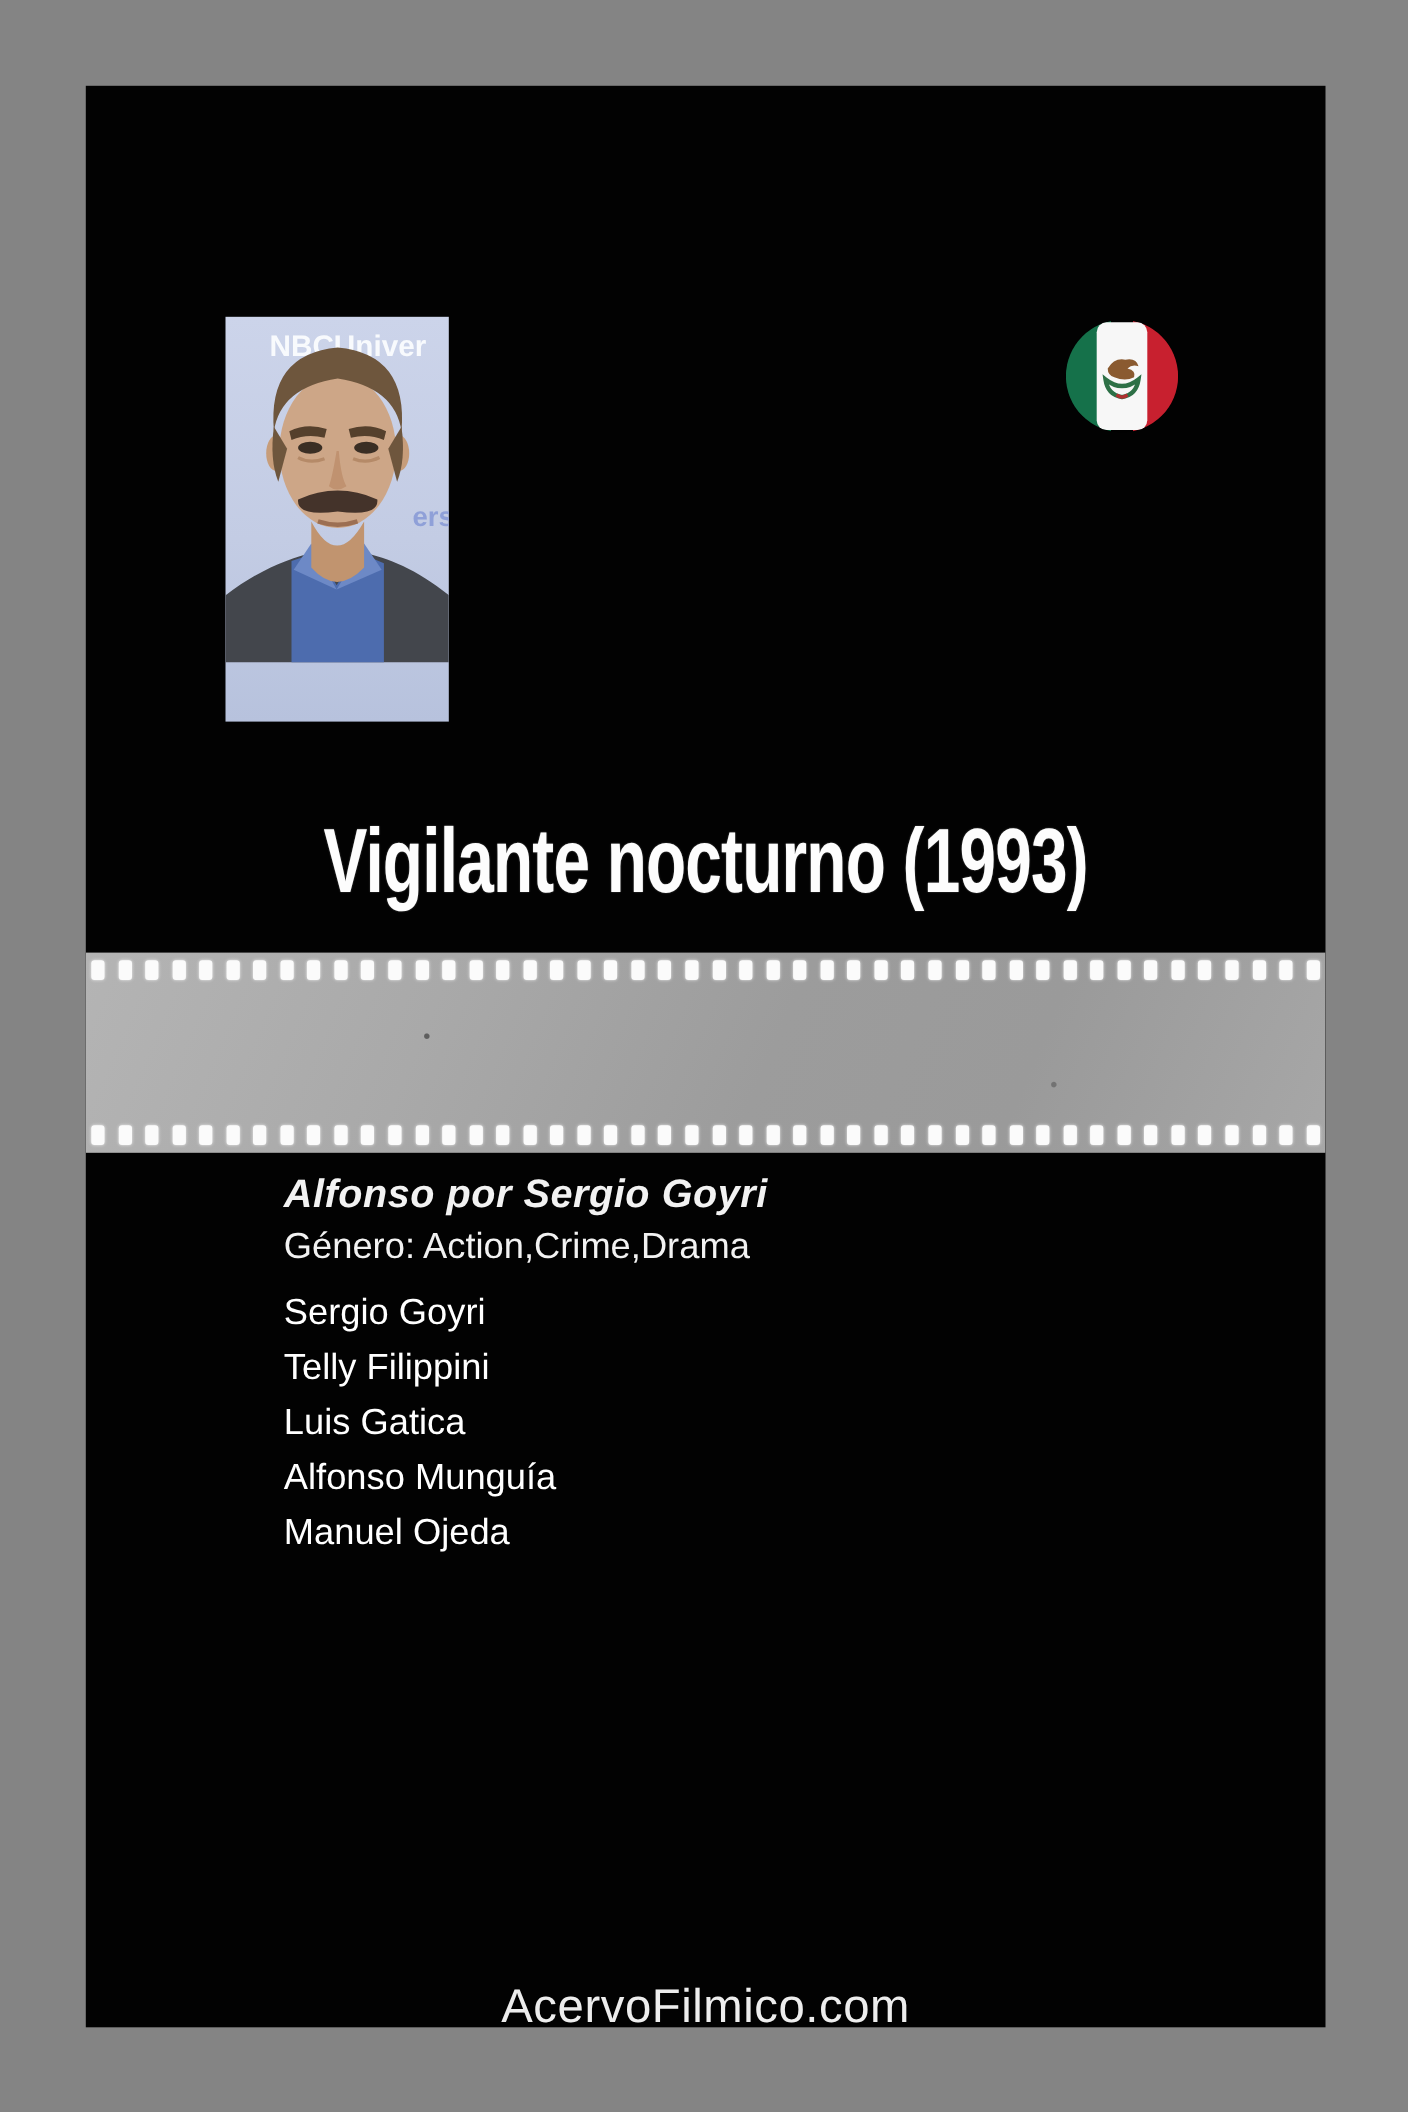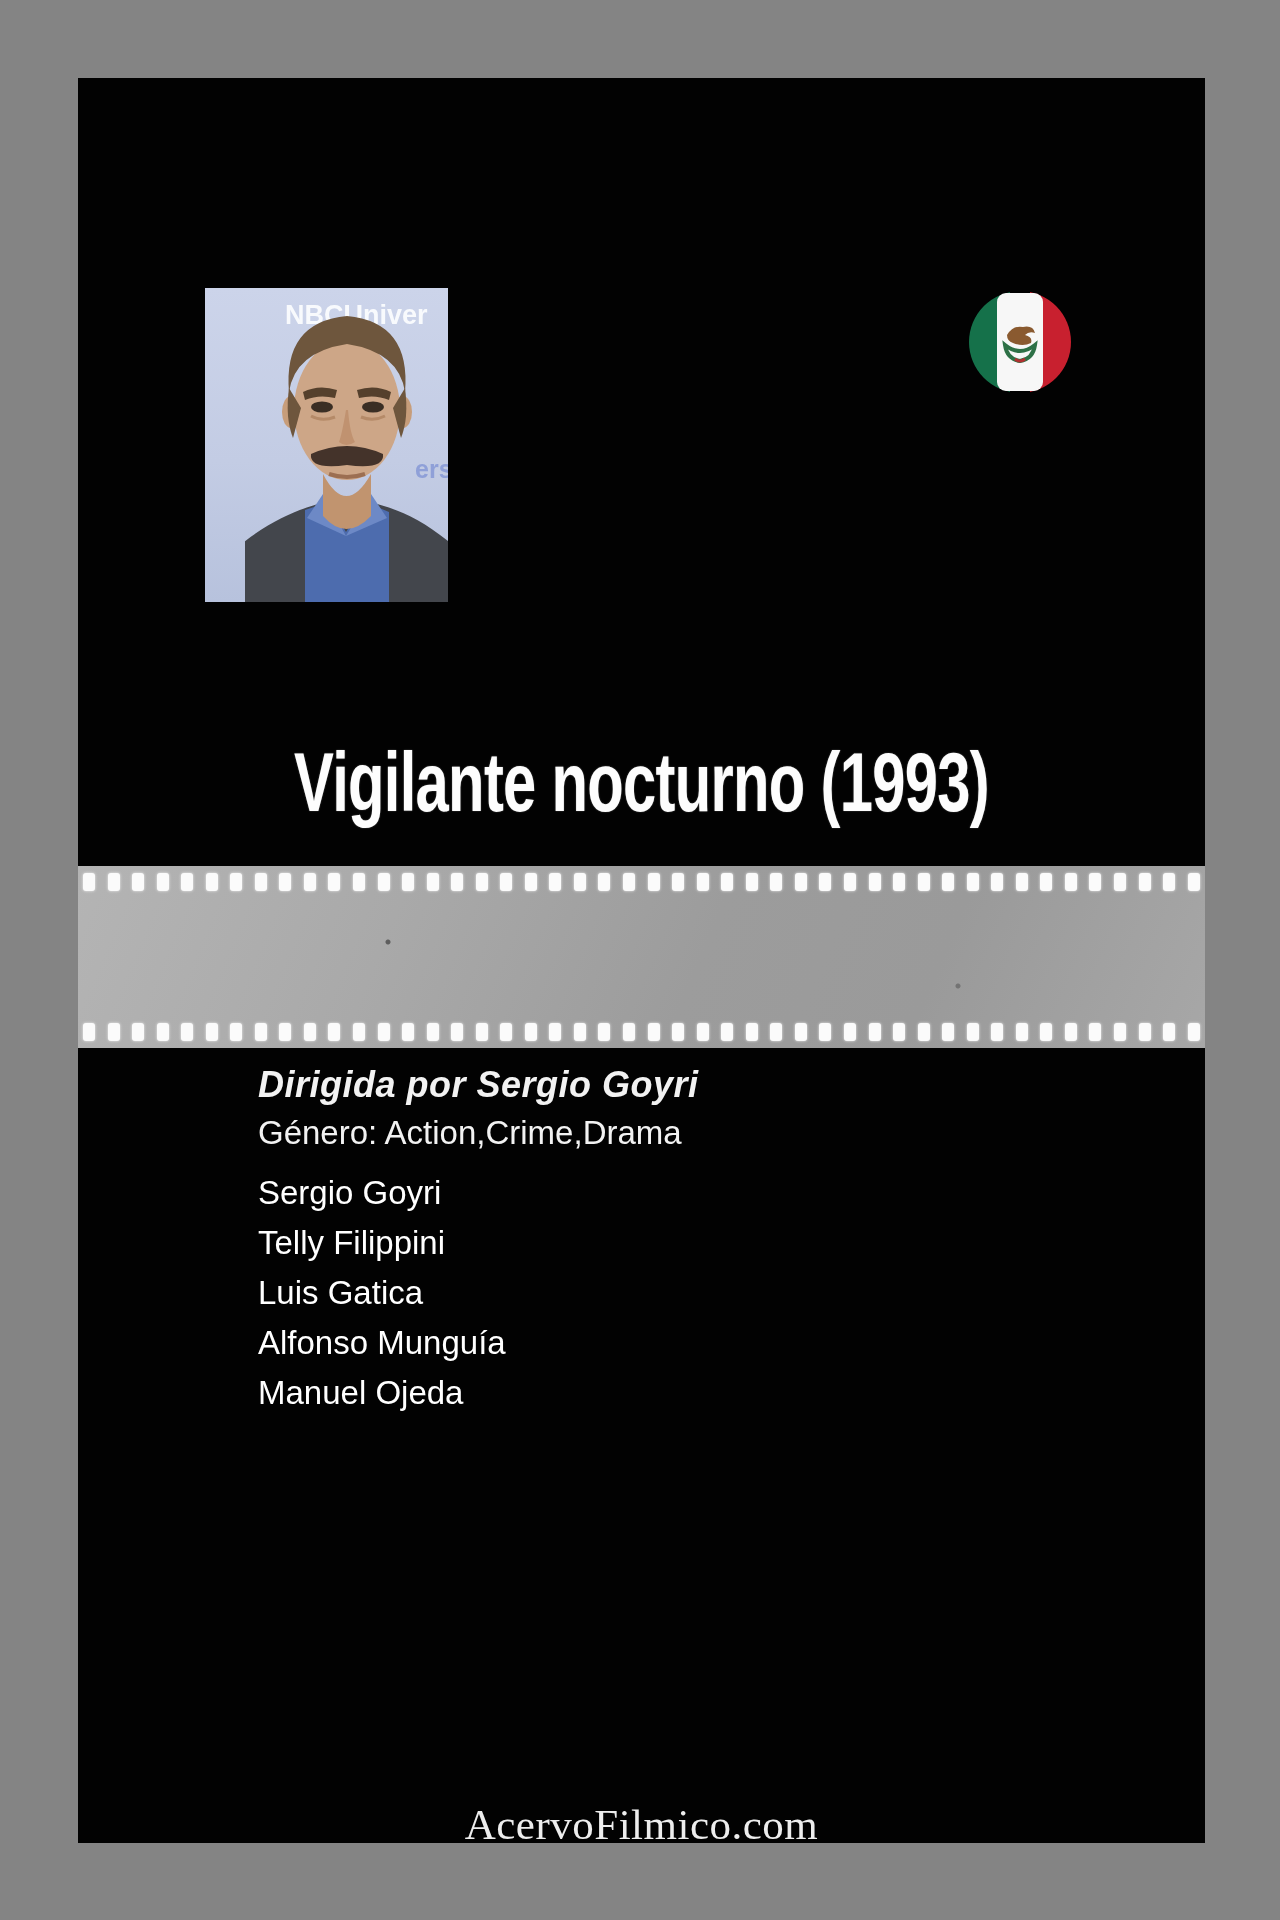--- a/index.html
+++ b/index.html
@@ -12,24 +12,23 @@
   }
   .card{
     position:absolute;left:78px;top:78px;
     width:1127px;height:1765px;
     background:#020202;
     overflow:hidden;
   }
   
   .photo{
     position:absolute;left:127px;top:210px;
-    width:203px;height:314px;
+    width:203px;height:368px;
     overflow:hidden;
     background:linear-gradient(180deg,#ccd4ea 0%,#c3cce4 55%,#b7c2dd 100%);
-    padding-left:40px;
   }
   .photo svg{display:block;}
   
   .flag{
     position:absolute;left:891px;top:213px;
     width:102px;height:102px;
   }
   .flag .disc{
     position:absolute;inset:0;border-radius:50%;
     overflow:hidden;
@@ -88,21 +87,21 @@
     color:#ffffff;font-size:33px;line-height:50px;
     white-space:nowrap;
   }
   .duration{top:1398px;font-size:33px;}
   
   .footer-row{
     position:absolute;left:0;top:1722px;width:1127px;
     display:flex;justify-content:center;
   }
   .site-name{
-    color:#ededed;font-size:43px;letter-spacing:.5px;white-space:nowrap;font-family:Liberation Serif, serif;
+    color:#ededed;font-size:43px;letter-spacing:.5px;white-space:nowrap;
   }
 </style>
 </head>
 <body>
 
 <div class="card">
 
   <div class="photo">
     <svg width="203" height="314" viewBox="0 0 203 314" xmlns="http://www.w3.org/2000/svg">
 
@@ -249,21 +248,21 @@
         <div class="perf"></div>
         <div class="perf"></div>
         <div class="perf"></div>
         <div class="perf"></div>
         <div class="perf"></div>
         <div class="perf"></div>
         <div class="perf"></div>
       </div>
   </div>
 
-  <div class="info-line directed">Dirigida por Sergio Goyri</div>
+  <div class="info-line directed">Alfonso por Sergio Goyri</div>
   <div class="info-line genre">Género: Action,Crime,Drama</div>
 
   <div class="cast-list">
       <div class="cast-item">Sergio Goyri</div>
       <div class="cast-item">Telly Filippini</div>
       <div class="cast-item">Luis Gatica</div>
       <div class="cast-item">Alfonso Munguía</div>
       <div class="cast-item">Manuel Ojeda</div>
     </div>
 

